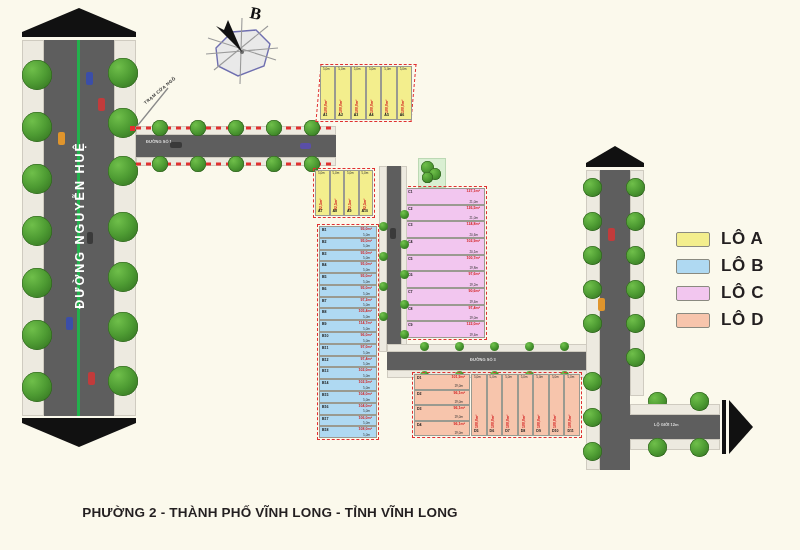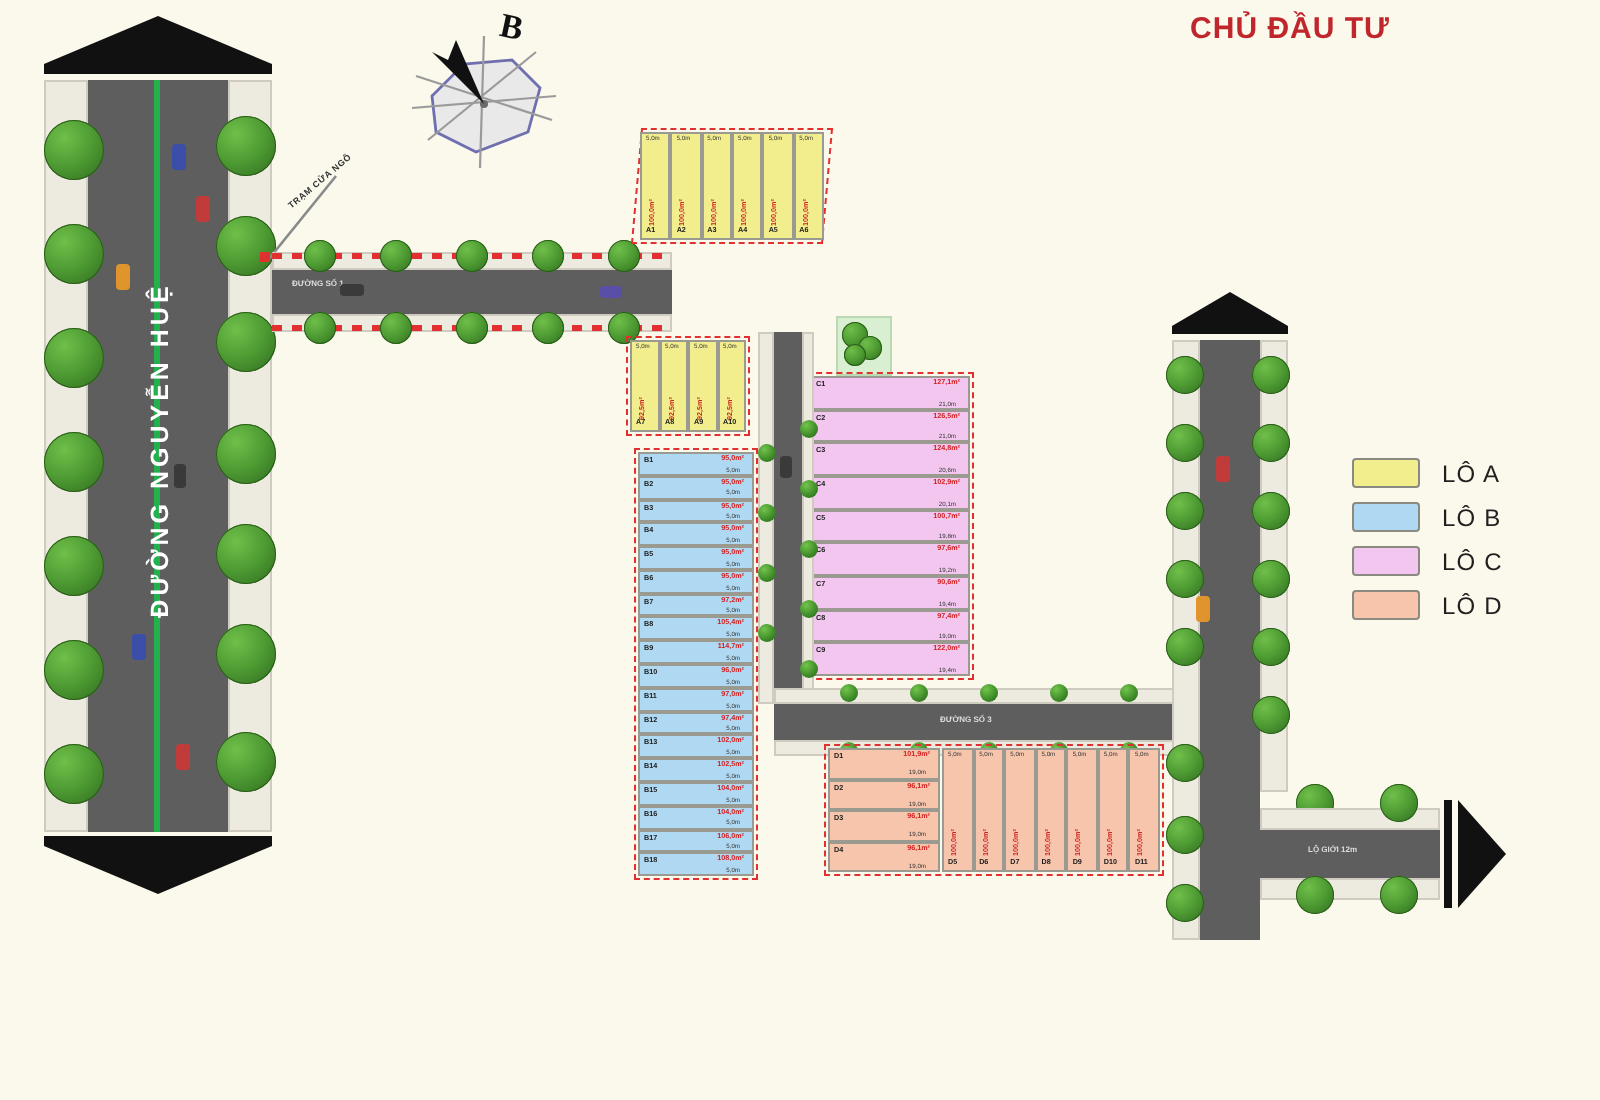--- a/index.html
+++ b/index.html
@@ -29,21 +29,21 @@
     position:absolute;left:40px;top:505px;width:460px;text-align:center;
     color:#231F20;font-weight:bold;font-size:13.5px;letter-spacing:.2px;
   }
 
   
   #legend{position:absolute;left:676px;top:222px;width:116px;}
   .lg-title{font-size:13.5px;font-weight:bold;color:#231F20;letter-spacing:1px;
             border-bottom:1.5px solid #5a5a52;padding-bottom:3px;width:96px;}
   .lg-row{display:flex;align-items:center;margin-top:7px;}
   .lg-sw{width:32px;height:13px;border:1px solid #8a8a80;border-radius:2px;}
-  .lg-lb{margin-left:11px;font-size:12px;font-weight:normal;color:#231F20;letter-spacing:.6px;}
+  .lg-lb{margin-left:11px;font-size:17px;font-weight:bold;color:#231F20;letter-spacing:.6px;}
 
   
   .road{position:absolute;background:#5E5E5E;}
   .sidewalk{position:absolute;background:#EDEAE0;border:1px solid #CFCBC0;box-sizing:border-box;}
   .median{position:absolute;background:#22B14C;}
   .cap{position:absolute;}
 
   
   .tri-up{width:0;height:0;border-left:57px solid transparent;border-right:57px solid transparent;border-bottom:24px solid #111;}
   .tri-down{width:0;height:0;border-left:57px solid transparent;border-right:57px solid transparent;border-top:24px solid #111;}
@@ -88,21 +88,20 @@
   
   #compass{position:absolute;left:198px;top:4px;width:86px;height:84px;}
   .cmp-b{position:absolute;left:52px;top:0px;font-size:17px;font-weight:bold;color:#111;
          font-family:"Liberation Serif",serif;transform:rotate(12deg);}
 </style>
 </head>
 <body>
 
 <div id="stage">
 
-  <div class="hdr-sub">CHỦ ĐẦU TƯ</div>
 
   <div id="compass">
     <svg width="86" height="84" viewBox="0 0 86 84">
       <polygon points="18,44 34,28 58,26 72,40 66,62 40,72 20,62" fill="#E9E9E9" stroke="#6f6fb0" stroke-width="1.4"></polygon>
       <g stroke="#9a9a9a" stroke-width="1.1">
         <line x1="10" y1="34" x2="78" y2="56"></line>
         <line x1="16" y1="66" x2="70" y2="22"></line>
         <line x1="44" y1="14" x2="42" y2="80"></line>
         <line x1="8" y1="50" x2="80" y2="44"></line>
       </g>
@@ -527,14 +526,15 @@
           <div class="lg-sw" style="background: rgb(242, 198, 239);"></div>
           <div class="lg-lb">LÔ C</div>
         </div>
         <div class="lg-row">
           <div class="lg-sw" style="background: rgb(247, 197, 172);"></div>
           <div class="lg-lb">LÔ D</div>
         </div>
       </div>
   </div>
 
+  <div class="ftr-sub">PHƯỜNG 2 - THÀNH PHỐ VĨNH LONG - TỈNH VĨNH LONG</div>
 
 </div>
 
 </body></html>

